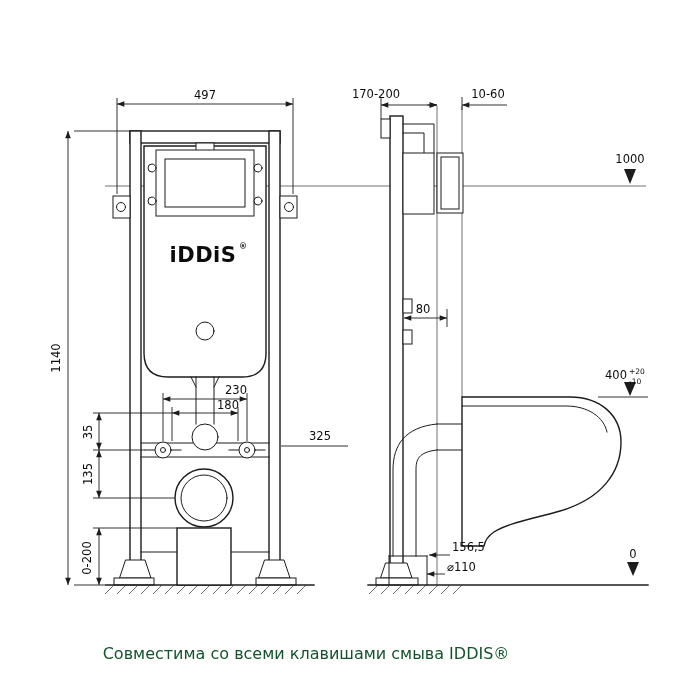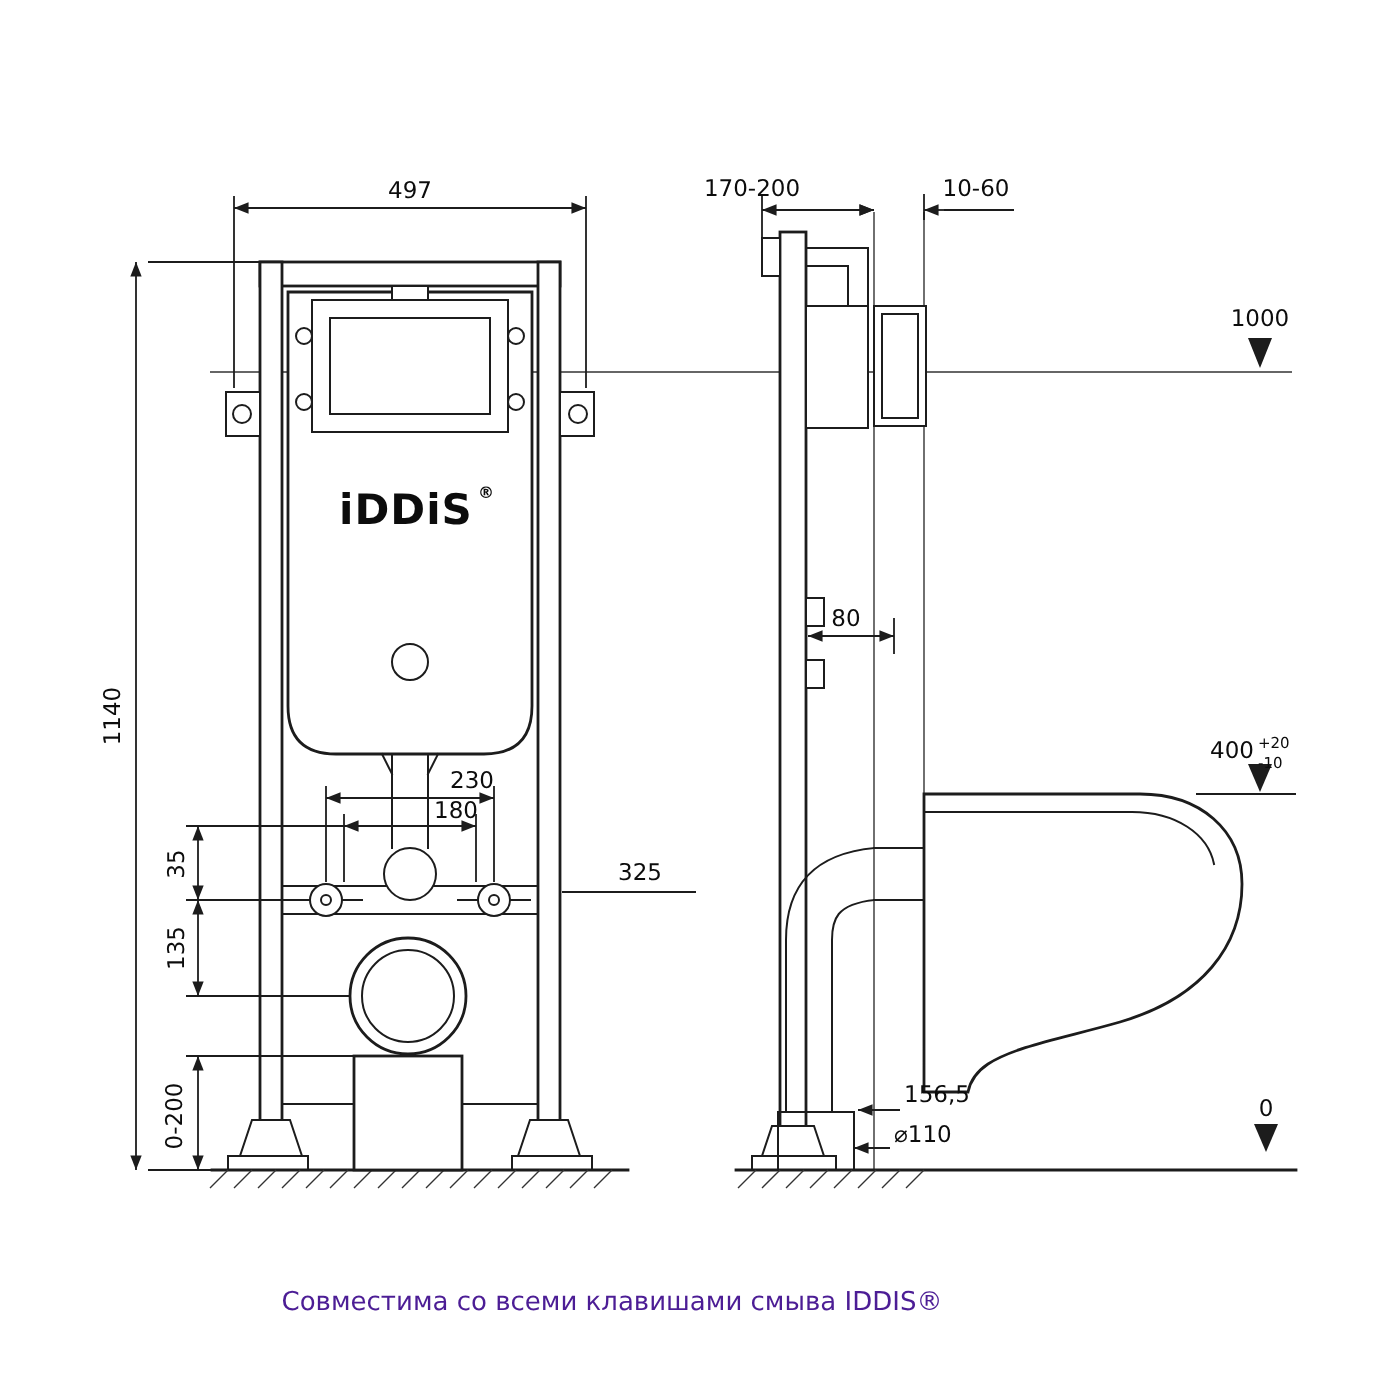--- a/index.html
+++ b/index.html
@@ -10,21 +10,21 @@
   .thin {stroke:#1c1c1c;stroke-width:1;fill:none;stroke-linecap:square;}
   .xthin{stroke:#333;stroke-width:0.7;fill:none;}
   .dim  {stroke:#1c1c1c;stroke-width:0.9;fill:none;}
   .fw   {fill:#fff;}
   text{fill:#0c0c0c;}
   .dt {font-size:11.5px;}
   .dts{font-size:7.5px;}
   .logo{font-size:21px;font-weight:bold;letter-spacing:0.5px;}
   .reg {font-size:8px;font-weight:bold;}
   .caption{position:absolute;top:644px;left:0;width:612px;text-align:center;
-           font-size:13px;color:#4c1d95;}
+           font-size:16px;color:#14532d;}
 </style>
 </head>
 <body>
 
 <div class="stage">
 <svg width="700" height="700" viewBox="0 0 700 700">
   <defs>
     <marker id="arw" viewBox="0 0 10 10" refX="9.5" refY="5" markerWidth="9" markerHeight="9" orient="auto-start-reverse">
       <path d="M0.5,1.5 L9.5,5 L0.5,8.5 Z" fill="#1c1c1c"></path>
     </marker>

